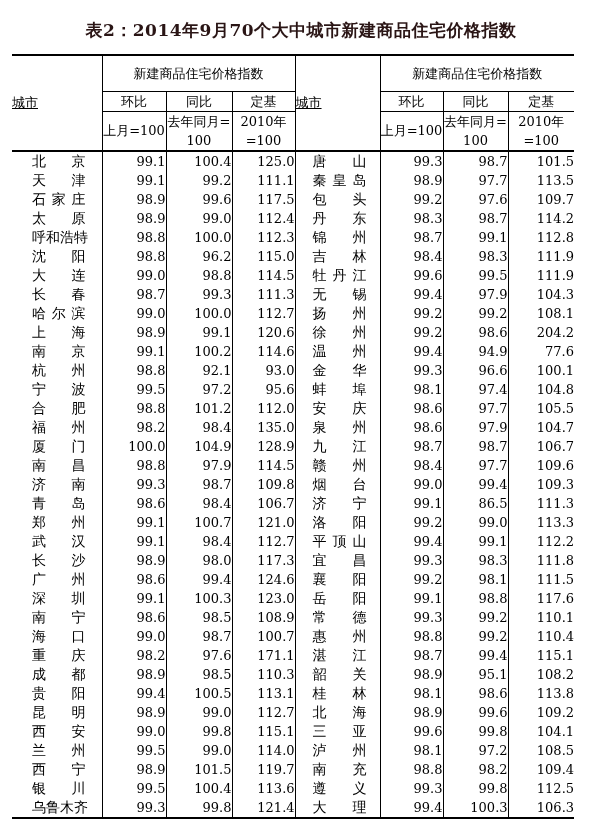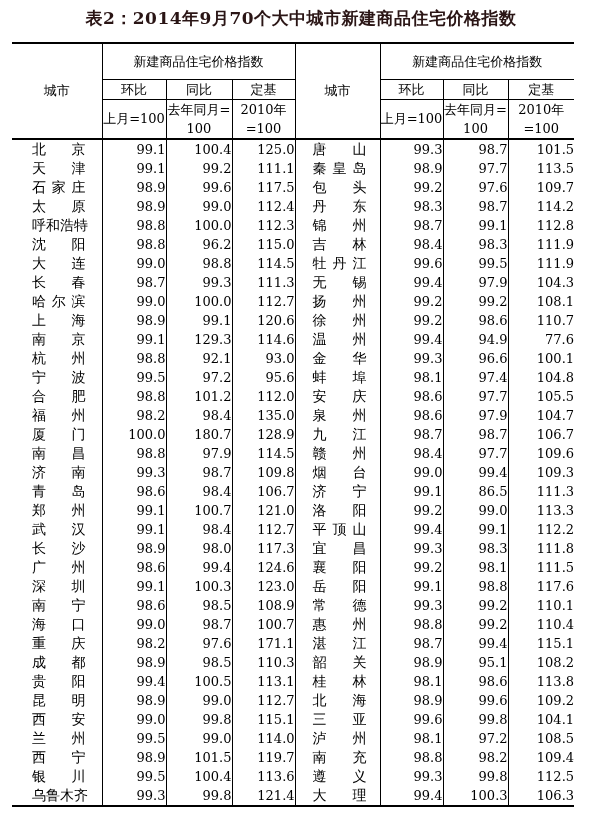--- a/index.html
+++ b/index.html
@@ -4,21 +4,21 @@
 <style>
   html, body {
     margin: 0; padding: 0;
     background: #ffffff;
     width: 602px; height: 824px;
     font-family: "DejaVu Serif", "Liberation Serif", serif;
     color: #000;
   }
   .page { width: 602px; height: 824px; overflow: hidden; }
   .doc-title {
-    padding-top: 7px;
+    padding-top: 19px;
     text-align: center;
     font-size: 17px;
     font-weight: bold;
     color: #2a1515;
     letter-spacing: 0.5px;
   }
   table.idx {
     border-collapse: collapse;
     table-layout: fixed;
     width: 562px;
@@ -33,21 +33,21 @@
     font-weight: normal;
     font-size: 13px;
     line-height: 19px;
     overflow: hidden;
     white-space: nowrap;
   }
   .bR { border-right: 1px solid #000; }
   .bB { border-bottom: 1px solid #000; }
   th.group { font-size: 14px; text-align: center; }
   th.colname { font-size: 14px; text-align: center; }
-  th.cityhead { font-size: 14px; text-align: center; }
+  th.cityhead { font-size: 14px; text-align: left; text-decoration: underline; }
   th.sub { font-size: 13px; text-align: center; white-space: normal; line-height: 15px; vertical-align: middle; }
   tr.hrow1 { height: 36px; }
   tr.hrow2 { height: 19px; font-family: Liberation Serif, serif; }
   tr.hrow3 { height: 33px; }
   tbody tr { height: 19px; }
   td.num { text-align: right; padding-right: 9px; font-size: 13px; }
   td.city { vertical-align: middle; }
   .cityname {
     display: flex;
     justify-content: space-between;
@@ -296,31 +296,31 @@
           <td class="num bR">99.1</td>
           <td class="num bR">120.6</td>
           <td class="city bR">
             <span class="cityname right">
               <span>徐</span>
               <span>州</span>
             </span>
           </td>
           <td class="num bR">99.2</td>
           <td class="num bR">98.6</td>
-          <td class="num">110.7</td>
+          <td class="num">204.2</td>
         </tr>
         <tr>
           <td class="city bR">
             <span class="cityname">
               <span>南</span>
               <span>京</span>
             </span>
           </td>
           <td class="num bR">99.1</td>
-          <td class="num bR">129.3</td>
+          <td class="num bR">100.2</td>
           <td class="num bR">114.6</td>
           <td class="city bR">
             <span class="cityname right">
               <span>温</span>
               <span>州</span>
             </span>
           </td>
           <td class="num bR">99.4</td>
           <td class="num bR">94.9</td>
           <td class="num">77.6</td>
@@ -406,21 +406,21 @@
           <td class="num">104.7</td>
         </tr>
         <tr>
           <td class="city bR">
             <span class="cityname">
               <span>厦</span>
               <span>门</span>
             </span>
           </td>
           <td class="num bR">100.0</td>
-          <td class="num bR">180.7</td>
+          <td class="num bR">104.9</td>
           <td class="num bR">128.9</td>
           <td class="city bR">
             <span class="cityname right">
               <span>九</span>
               <span>江</span>
             </span>
           </td>
           <td class="num bR">98.7</td>
           <td class="num bR">98.7</td>
           <td class="num">106.7</td>

